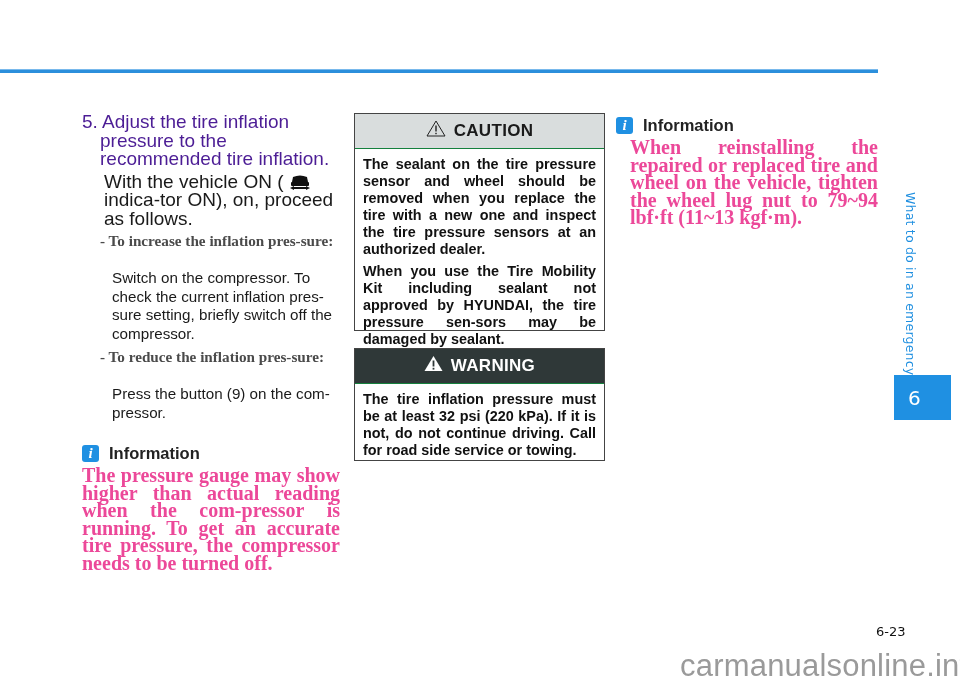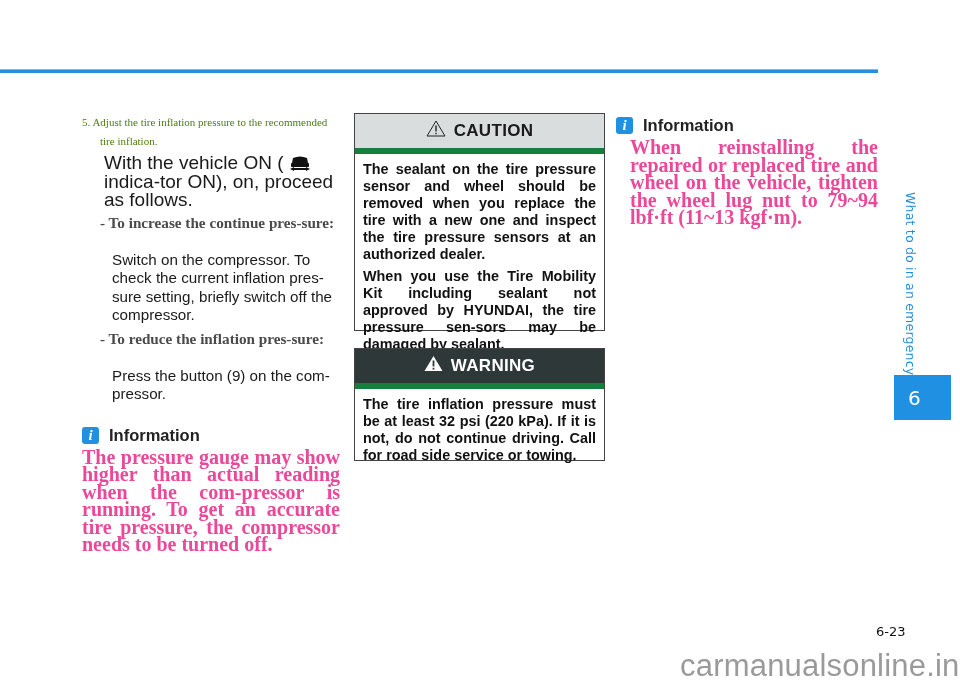--- a/index.html
+++ b/index.html
@@ -30,22 +30,22 @@
     }
     .watermark {
       position: absolute; left: 680px; top: 648px;
       font-family: "Liberation Sans", sans-serif; font-size: 31px;
       color: #9a9a9a; letter-spacing: 0.2px;
     }
 
     
     .col1 { position: absolute; left: 82px; top: 113px; width: 258px; }
     .step {
-      font-size: 11px; line-height: 18.5px; color: #4d7c0f;
-      padding-left: 18px; text-indent: -18px; margin: 0 0 4px 0; font-family: Liberation Serif, serif;
+      font-size: 19px; line-height: 18.5px; color: #4c1d95;
+      padding-left: 18px; text-indent: -18px; margin: 0 0 4px 0;
     }
     .step-para {
       font-size: 19px; line-height: 18.5px; margin: 0 0 4px 22px;
     }
     .sub-head {
       font-family: "Liberation Serif", serif; font-weight: bold;
       font-size: 15.2px; line-height: 18px; color: #4a4a4a;
       margin: 0 0 2px 18px; padding-left: 12px; text-indent: -12px;
     }
     .sub-body {
@@ -70,21 +70,21 @@
     }
 
     
     .notice {
       position: absolute; left: 354px; width: 251px; box-sizing: border-box;
       border: 1px solid #444;
     }
     .notice-head {
       height: 34px; display: flex; align-items: center; justify-content: center; gap: 8px;
       font-weight: bold; font-size: 17px; letter-spacing: 0.3px;
-      border-bottom: 6px solid #15803d;
+      border-bottom: 1px solid #15803d;
     }
     .caution .notice-head { background: #d9dddd; color: #1a1a1a; }
     .warning .notice-head { background: #2f3838; color: #fff; }
     .notice-body {
       padding: 7px 8px 6px 8px;
       font-weight: bold; font-size: 14.4px; line-height: 17px; text-align: justify; color: #111;
     }
     .notice-body p { margin: 0 0 5px 0; }
     .caution { top: 113px; height: 218px; }
     .warning { top: 348px; height: 113px; }
@@ -110,21 +110,21 @@
       <svg width="22" height="16" viewBox="0 0 22 16">
         <path d="M4 2 Q11 -1 18 2 L19 7 L3 7 Z" fill="#111"></path>
         <rect x="2" y="7" width="18" height="4" rx="1" fill="#111"></rect>
         <path d="M1 13 L5 11 L5 15 Z M21 13 L17 11 L17 15 Z" fill="#111"></path>
         <rect x="5" y="12" width="12" height="2" fill="#111"></rect>
       </svg>
     </span>
     <span> indica-tor ON), on, proceed as follows.</span>
   </p>
 
-  <p class="sub-head">- To increase the continue pres-sure:</p>
+  <p class="sub-head">- To increase the inflation pres-sure:</p>
   <p class="sub-body">Switch on the compressor. To check the current inflation pres-sure setting, briefly switch off the compressor.</p>
 
   <p class="sub-head">- To reduce the inflation pres-sure:</p>
   <p class="sub-body">Press the button (9) on the com-pressor.</p>
 
   <div class="info-head" style="margin-top:22px;">
     <span class="info-icon">i</span>
     <span>Information</span>
   </div>
   <p class="info-body">The pressure gauge may show higher than actual reading when the com-pressor is running. To get an accurate tire pressure, the compressor needs to be turned off.</p>

